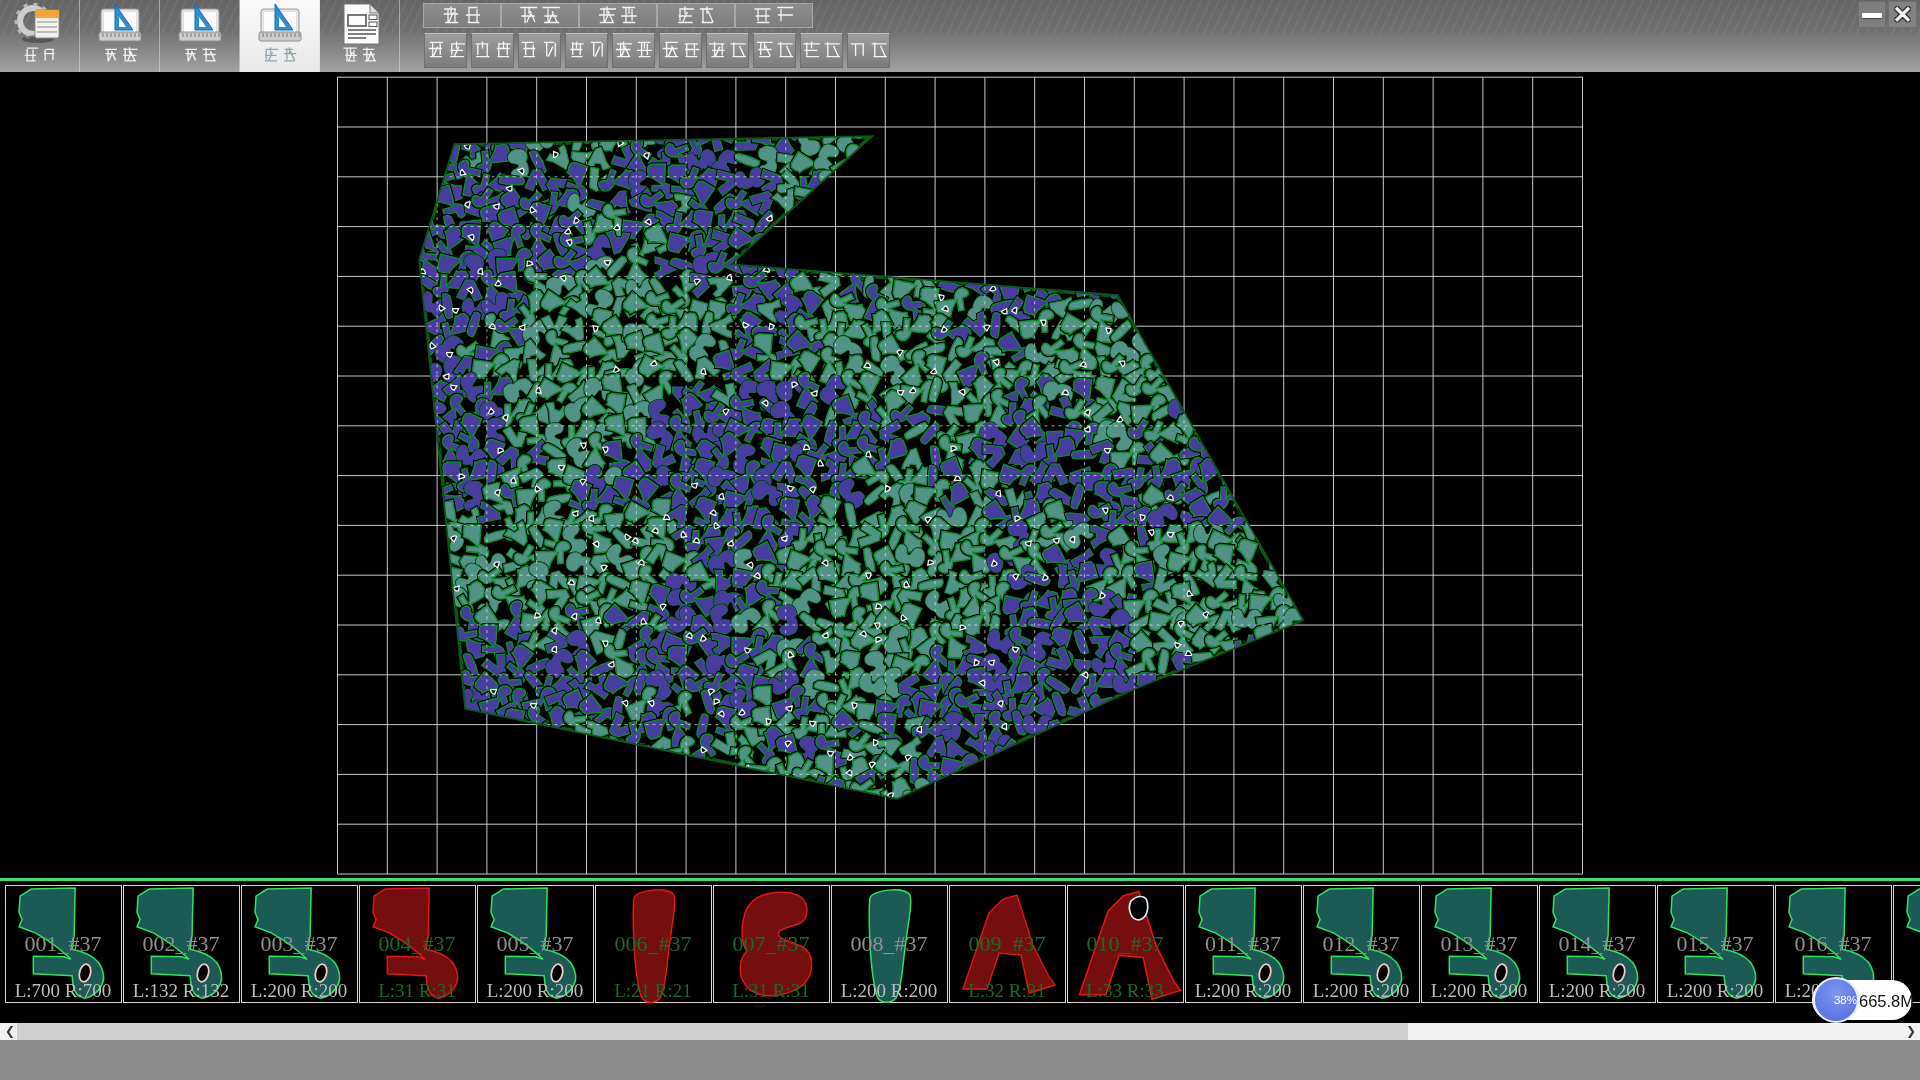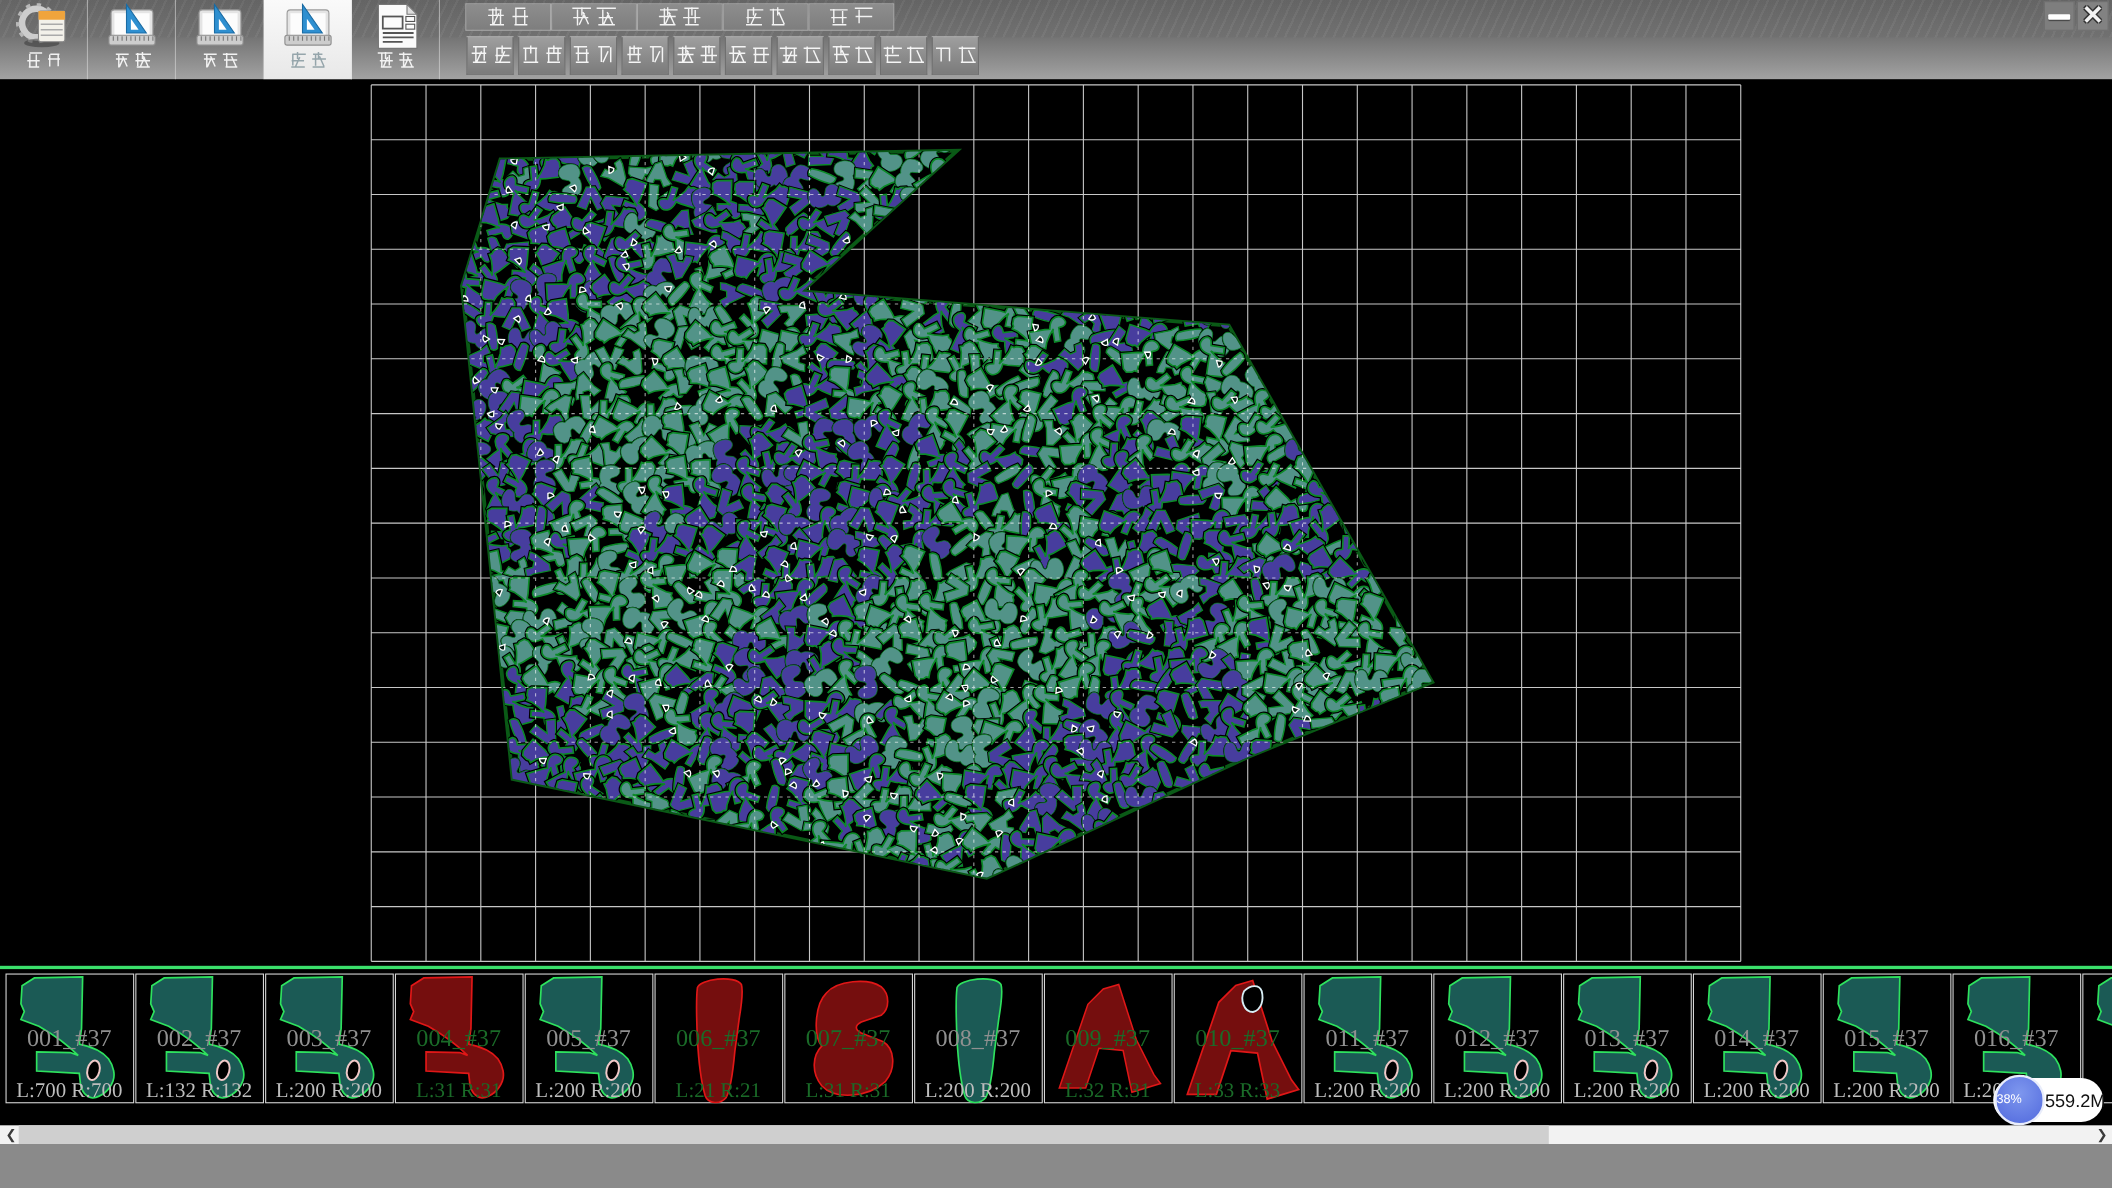--- a/index.html
+++ b/index.html
@@ -1478,13 +1478,13 @@
       <text x="58" y="112" font-family="Liberation Serif" font-size="19" fill="#bdbdbd" text-anchor="middle">L:2</text>
     </g>
   </svg>
 <div style="position:absolute;left:0;top:1023px;width:1920px;height:17px;background:#f2f2f2">
     <div style="position:absolute;left:17px;top:0;width:1391px;height:17px;background:#cfcfcf"></div>
     <div style="position:absolute;left:5px;top:1px;color:#3a3a3a;font:12px 'Liberation Sans'">❮</div>
     <div style="position:absolute;left:1906px;top:1px;color:#3a3a3a;font:12px 'Liberation Sans'">❯</div>
   </div>
 <div style="position:absolute;left:0;top:1040px;width:1920px;height:40px;background:#8a8a8a"></div>
 <div style="position:absolute;left:1812px;top:980px;width:100px;height:40px;background:#fff;border-radius:20px"></div>
-<div style="position:absolute;left:1813px;top:977px;width:46px;height:46px;background:radial-gradient(circle at 50% 35%,#7e97ee,#5169dd);border-radius:50%;border:2px solid #e9edfb;box-sizing:border-box;color:#fff;font:11.5px 'Liberation Sans',sans-serif;text-align:left;line-height:42px">38%</div>
-<div style="position:absolute;left:1859px;top:992px;color:#111;font:16.5px 'Liberation Sans',sans-serif">559.2M</div>
+<div style="position:absolute;left:1813px;top:977px;width:46px;height:46px;background:radial-gradient(circle at 50% 35%,#7e97ee,#5169dd);border-radius:50%;border:2px solid #e9edfb;box-sizing:border-box;color:#fff;font:11.5px 'Liberation Sans',sans-serif;text-align:right;line-height:42px">38%</div>
+<div style="position:absolute;left:1859px;top:992px;color:#111;font:16.5px 'Liberation Sans',sans-serif">665.8M</div>
 </body></html>

